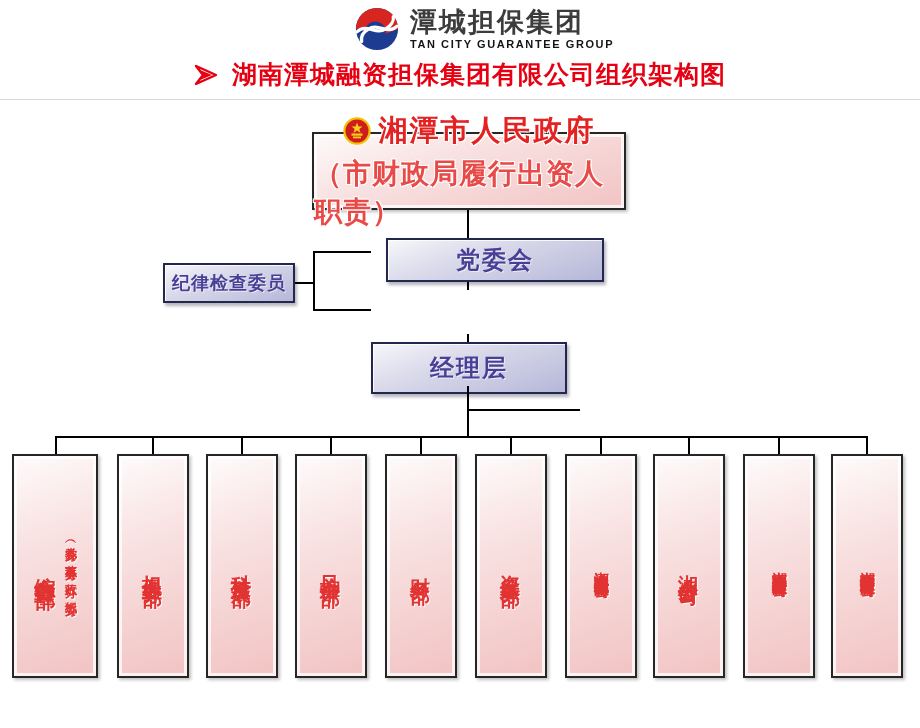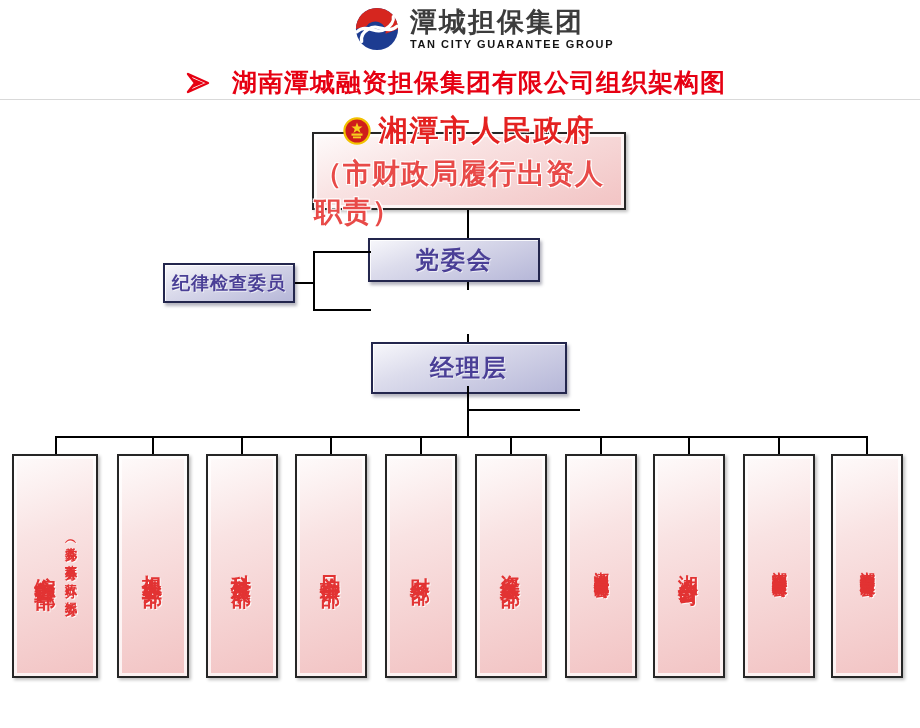--- a/index.html
+++ b/index.html
@@ -12,21 +12,21 @@
     position:absolute;top:6px;left:0;width:100%;
     display:flex;justify-content:center;align-items:center;gap:10px;padding-left:24px;
   }
   .logo-text{display:flex;flex-direction:column;align-items:flex-start;}
   .logo-name{font-size:27px;font-weight:bold;color:#3c3c3c;letter-spacing:2px;line-height:1.05;}
   .logo-tagline{font-size:11px;font-weight:bold;color:#141414;letter-spacing:1.6px;margin-top:2px;}
   .title-row{
     position:absolute;top:58px;left:0;width:100%;
     display:flex;justify-content:center;align-items:center;gap:14px;
   }
-  .page-title{font-size:25px;font-weight:bold;color:#e60012;letter-spacing:1px;margin:8px;}
+  .page-title{font-size:25px;font-weight:bold;color:#e60012;letter-spacing:1px;margin:0;}
   .divider{position:absolute;top:99px;left:0;width:920px;height:1px;background:#d9d9d9;}
   
   .node{position:absolute;box-sizing:border-box;display:flex;align-items:center;justify-content:center;}
   .pink{
     background:linear-gradient(160deg,#fefbfb 0%,#f9e3e3 35%,#f2c3c3 100%);
     border:2px solid #262626;
     box-shadow:inset 0 0 0 3px rgba(255,255,255,.75),2px 2px 3px rgba(0,0,0,.25);
   }
   .lav{
     background:linear-gradient(160deg,#f7f7fb 0%,#dcdcec 35%,#b6b7d8 100%);
@@ -93,21 +93,21 @@
         <circle cx="14" cy="14" r="12.6" fill="#cf1d1b" stroke="#f2c100" stroke-width="2.2"></circle>
         <polygon points="14,5.5 15.5,9.5 19.5,9.5 16.3,12 17.5,16 14,13.6 10.5,16 11.7,12 8.5,9.5 12.5,9.5" fill="#f7cf1e"></polygon>
         <rect x="8.5" y="16.5" width="11" height="2.2" fill="#f7cf1e"></rect>
         <rect x="10" y="19.5" width="8" height="1.8" fill="#f7cf1e"></rect>
       </svg>
       <span class="gov-title">湘潭市人民政府</span>
     </div>
     <div class="gov-sub">（市财政局履行出资人职责）</div>
   </div>
 
-  <div class="node lav" style="left:368px;top:238px;width:172px;height:44px;">
+  <div class="node lav" style="left:386px;top:238px;width:218px;height:44px;">
     <span class="lav-text gv">党委会</span>
   </div>
   <div class="node lav" style="left:371px;top:342px;width:196px;height:52px;">
     <span class="lav-text gv">经理层</span>
   </div>
 
   <div class="node lav" style="left:163px;top:263px;width:132px;height:40px;">
     <span class="lav-text cmt">纪律检查委员</span>
   </div>
 

